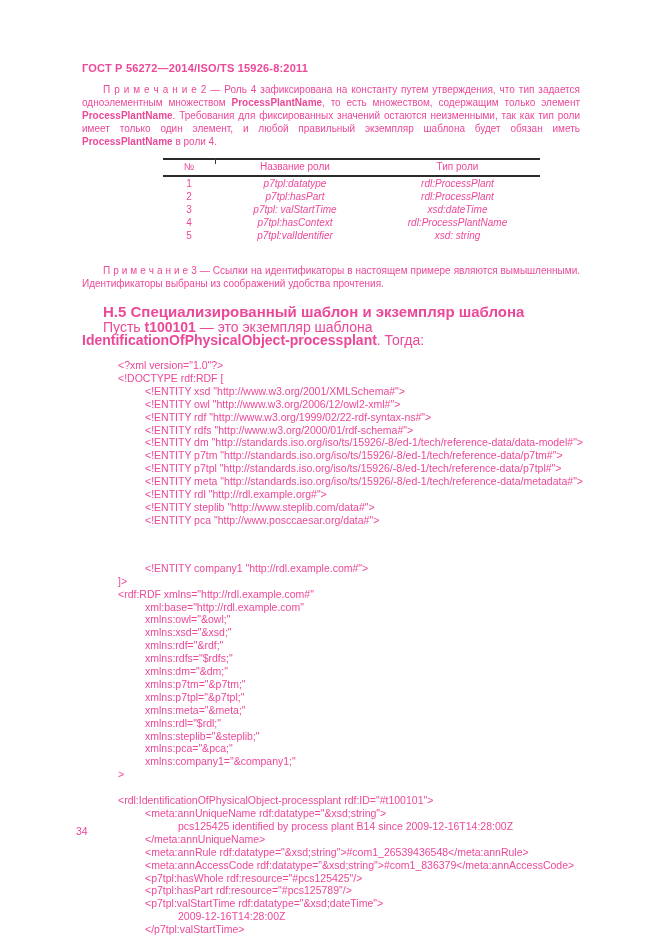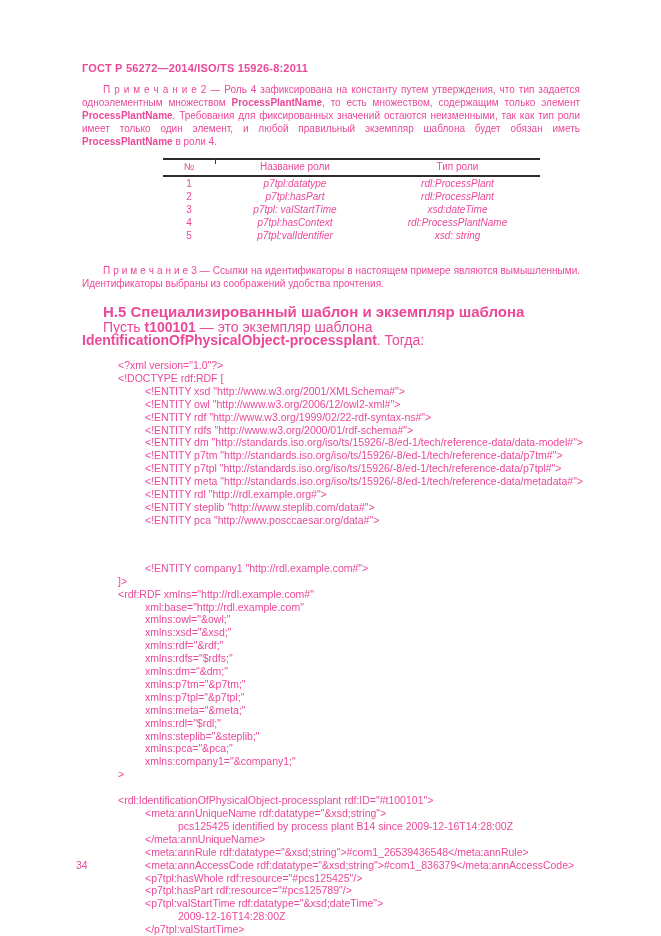--- a/index.html
+++ b/index.html
@@ -59,21 +59,21 @@
     text-indent:21px;
   }
   .code{
     margin:12px 0 0 36px;
     font-size:10.5px;
     line-height:12.9px;
     white-space:nowrap;
   }
   .code-line{min-height:12.9px;}
   .page-number{
-    position:absolute;left:76px;top:859px;
+    position:absolute;left:76px;top:825px;
     font-size:10.5px;
   }
 </style>
 </head>
 <body>
 
 <div class="page">
 
   <div class="doc-header">ГОСТ Р 56272—2014/ISO/TS 15926-8:2011</div>
 

